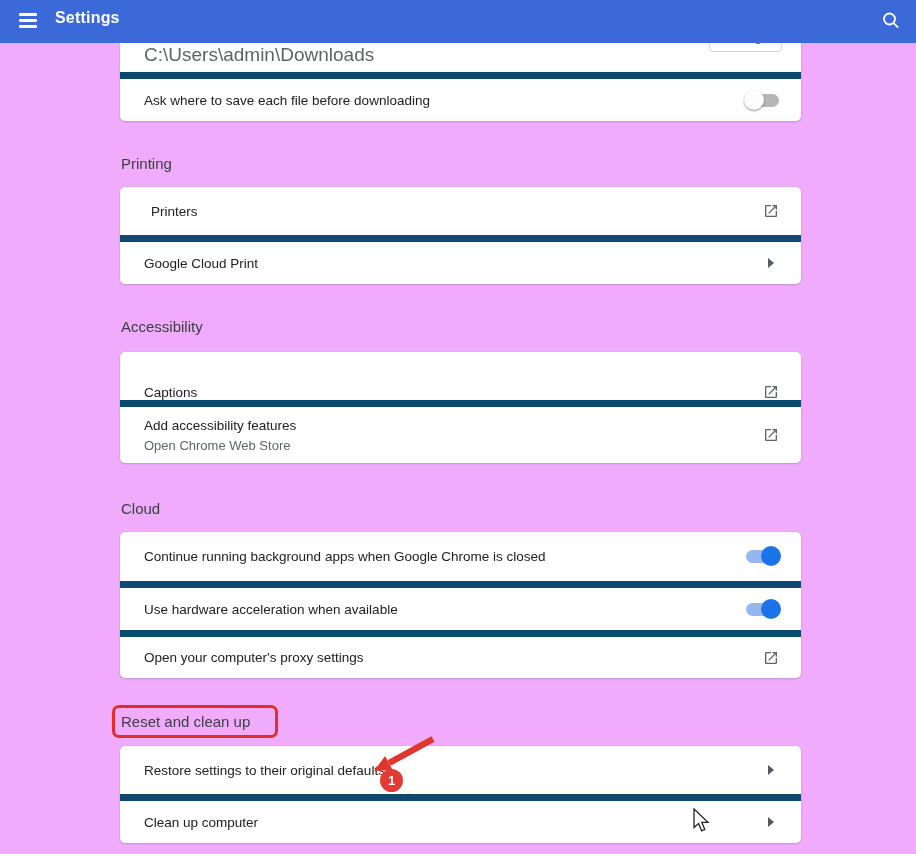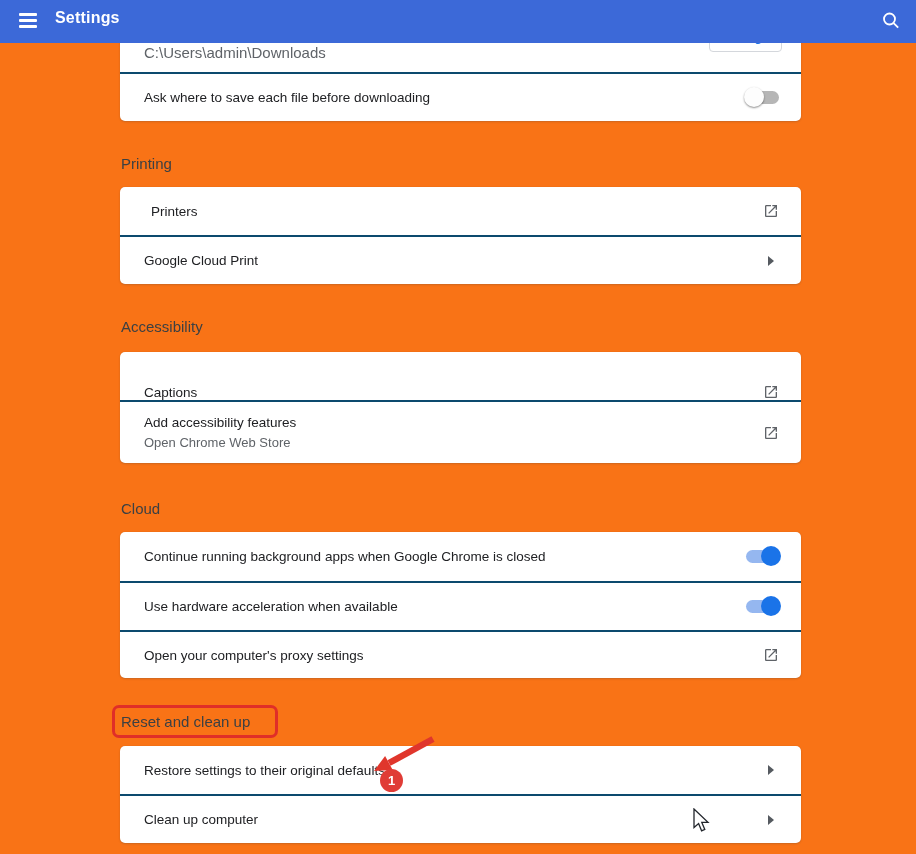--- a/index.html
+++ b/index.html
@@ -1,18 +1,18 @@
 <!DOCTYPE html>
 <html><head>
 <meta charset="utf-8">
 <style>
   html,body { margin:0; padding:0; }
   .stage {
     position:relative; width:916px; height:854px;
-    background:#f97316; overflow:hidden;
+    background:#f0abfc; overflow:hidden;
     font-family:"Liberation Sans", sans-serif;
     -webkit-font-smoothing:antialiased;
   }
   
   .appbar {
     position:absolute; top:0; left:0; right:0; height:43px;
     background:#3c69d8; z-index:50; display:flex; align-items:center;
   }
   .hamburger { position:absolute; left:19px; top:13px; width:18px; height:16px; cursor:pointer; }
   .hamburger span { display:block; width:18px; height:2.5px; background:#fff; margin-bottom:3.5px; border-radius:1px; }
@@ -21,26 +21,26 @@
   
   .card {
     position:absolute; left:120px; width:681px; background:#fff;
     border-radius:5px; overflow:hidden; box-sizing:border-box;
     box-shadow:0 1px 2px rgba(60,64,67,.22), 0 0 1px rgba(60,64,67,.18);
   }
   .row {
     display:flex; align-items:center; justify-content:space-between;
     padding:0 22px 0 24px; box-sizing:border-box; cursor:pointer;
   }
-  .row + .row, .row.bordered { border-top:2px solid #0c4a6e; }
+  .row + .row, .row.bordered { border-top:7px solid #0c4a6e; }
   .row-label { font-size:13.5px; color:#202124; }
   .row-sublabel { font-size:13px; color:#5f6368; margin-top:5px; }
   .section-label { position:absolute; left:121px; font-size:15px; color:#3c4043; }
   
-  .path-text { position:absolute; left:24px; top:64px; font-size:15px; color:#5f6368; }
+  .path-text { position:absolute; left:24px; top:64px; font-size:19px; color:#5f6368; }
   .change-btn {
     position:absolute; right:19px; top:40px; width:73px; height:32px;
     background:#fff; border:1px solid #d4d7dc; border-radius:4px;
     color:#1a73e8; font-size:13px; font-weight:bold; font-family:"Liberation Sans",sans-serif; cursor:pointer;
   }
   
   .toggle { position:relative; width:33px; height:13px; border-radius:7px; flex:0 0 auto; cursor:pointer; }
   .toggle.off { background:#b6b6b6; }
   .toggle.off .thumb {
     position:absolute; left:-2px; top:-4px; width:20px; height:20px; border-radius:50%;

